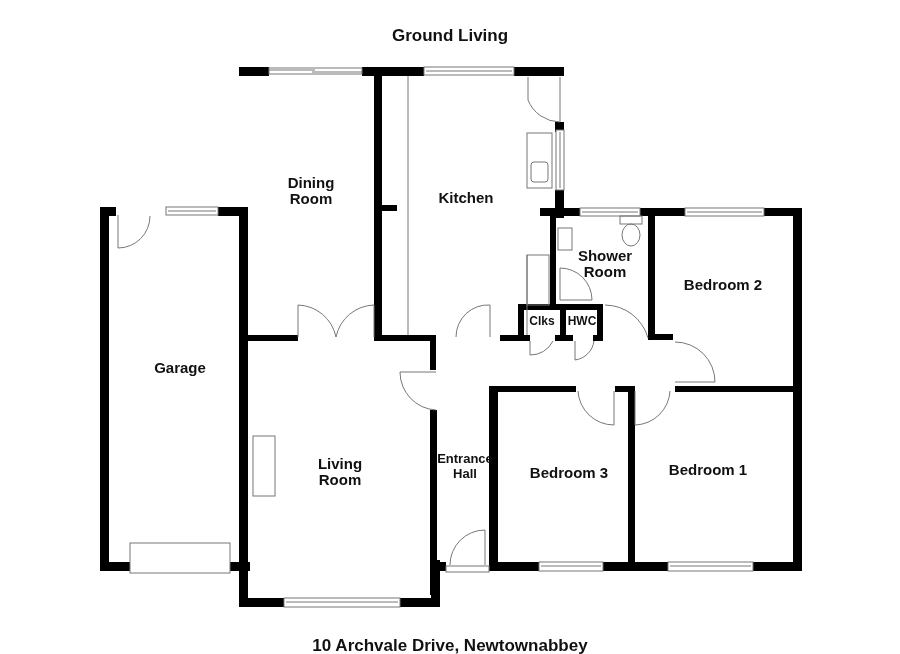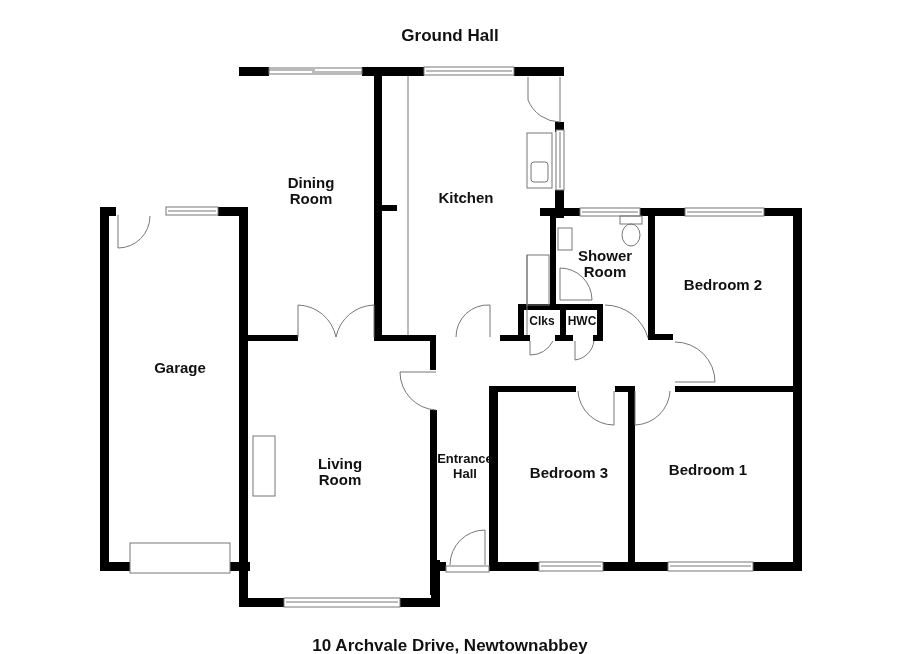--- a/index.html
+++ b/index.html
@@ -14,21 +14,21 @@
   .thin { fill: none; stroke: #777; stroke-width: 1; }
   .win  { fill: #fff; stroke: #777; stroke-width: 1; }
   .lbl { font-family: "Liberation Sans", sans-serif; font-weight: bold;
          font-size: 15px; fill: #111; text-anchor: middle; }
   .lbl-sm { font-size: 13px; }
   .lbl-xs { font-size: 12px; }
 </style>
 </head>
 <body>
 
-<div id="floor-title" class="title">Ground Hall</div>
+<div id="floor-title" class="title">Ground Living</div>
 
 <svg width="900" height="654" viewBox="0 0 900 654">
 
   <g>
 
     <rect class="wall" x="100" y="207" width="9" height="364"></rect>
     <rect class="wall" x="100" y="207" width="16" height="9"></rect>
     <rect class="wall" x="218" y="207" width="30" height="9"></rect>
     <rect class="wall" x="100" y="562" width="30" height="9"></rect>
     <rect class="wall" x="230" y="562" width="20" height="9"></rect>

